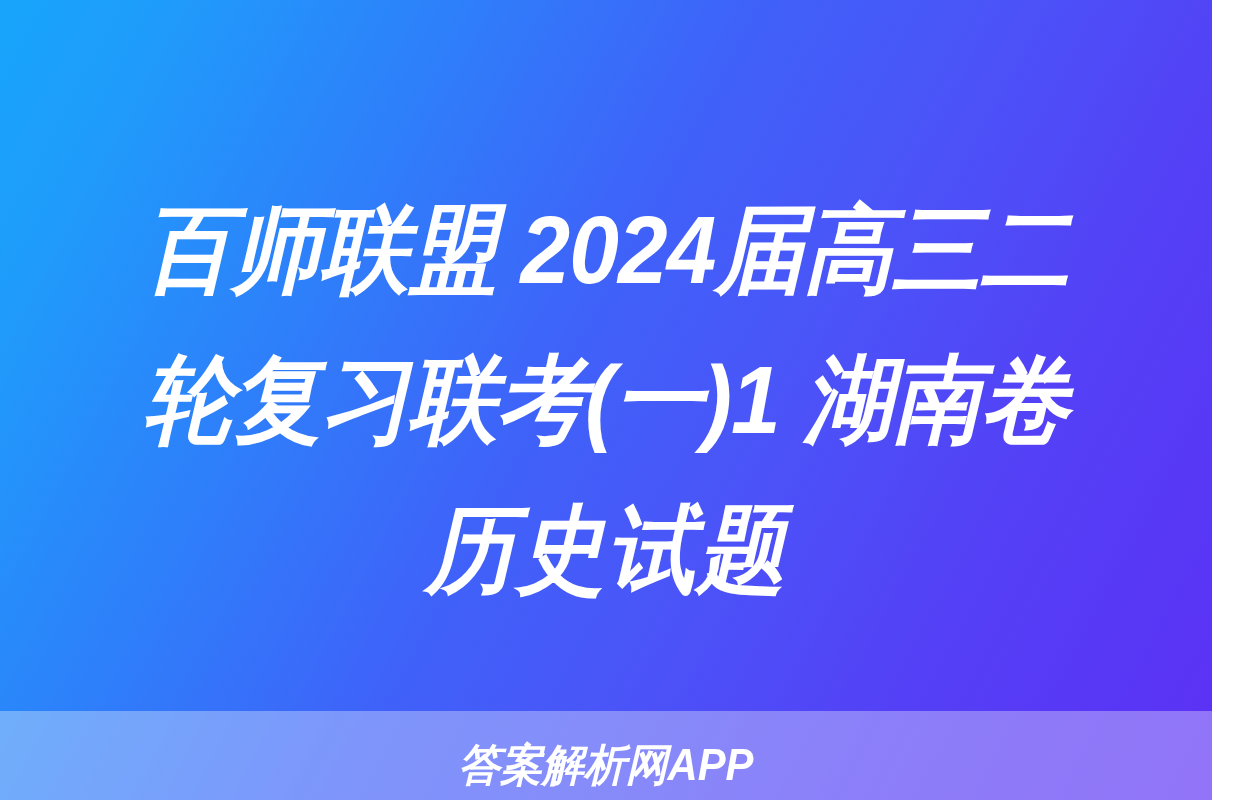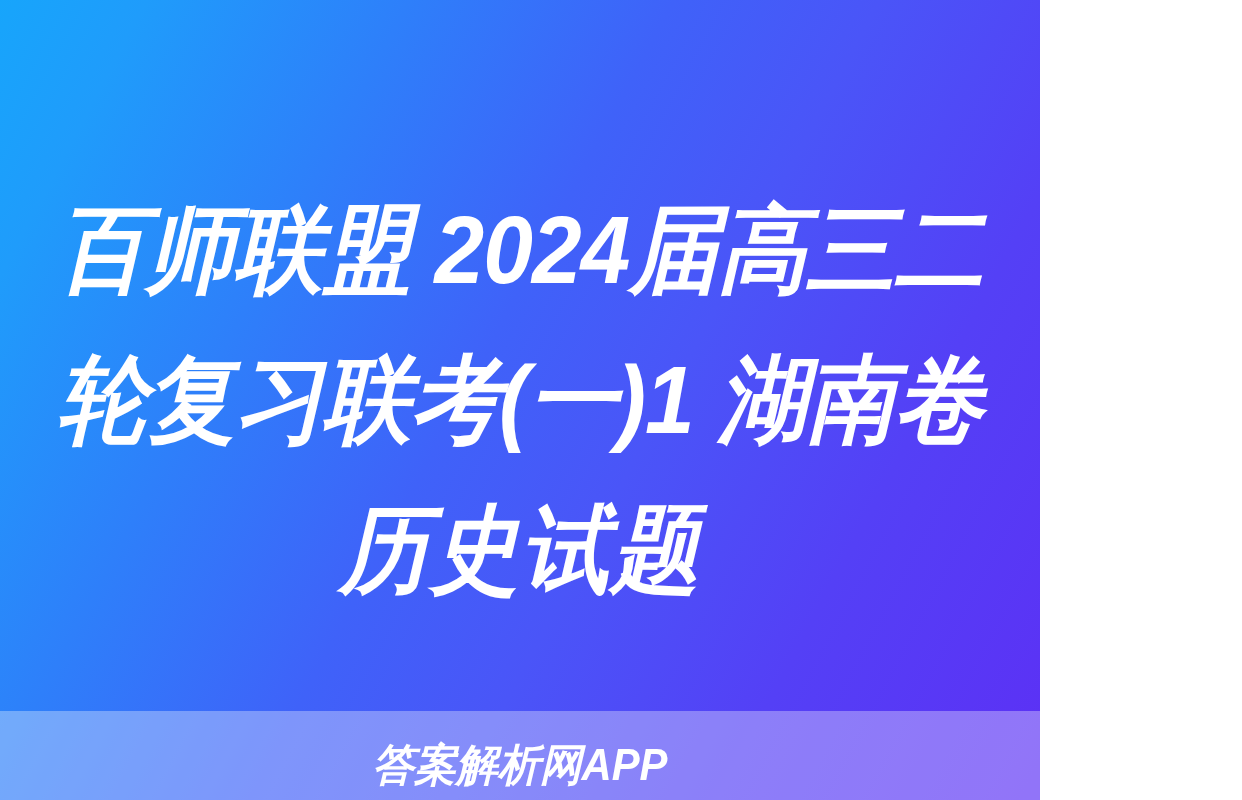--- a/index.html
+++ b/index.html
@@ -8,21 +8,21 @@
   }
   body {
     width: 1242px;
     height: 800px;
     overflow: hidden;
     font-family: "Liberation Sans", sans-serif;
   }
 
   .poster {
     position: relative;
-    width: 1040px;
+    width: 1212px;
     height: 800px;
     background: linear-gradient(118deg,
                 #17a5fb 0%,
                 #1f9cfb 10%,
                 #2e7ffa 28%,
                 #3f62f9 46%,
                 #4a55f8 60%,
                 #5440f6 78%,
                 #5c30f5 100%);
     overflow: hidden;

